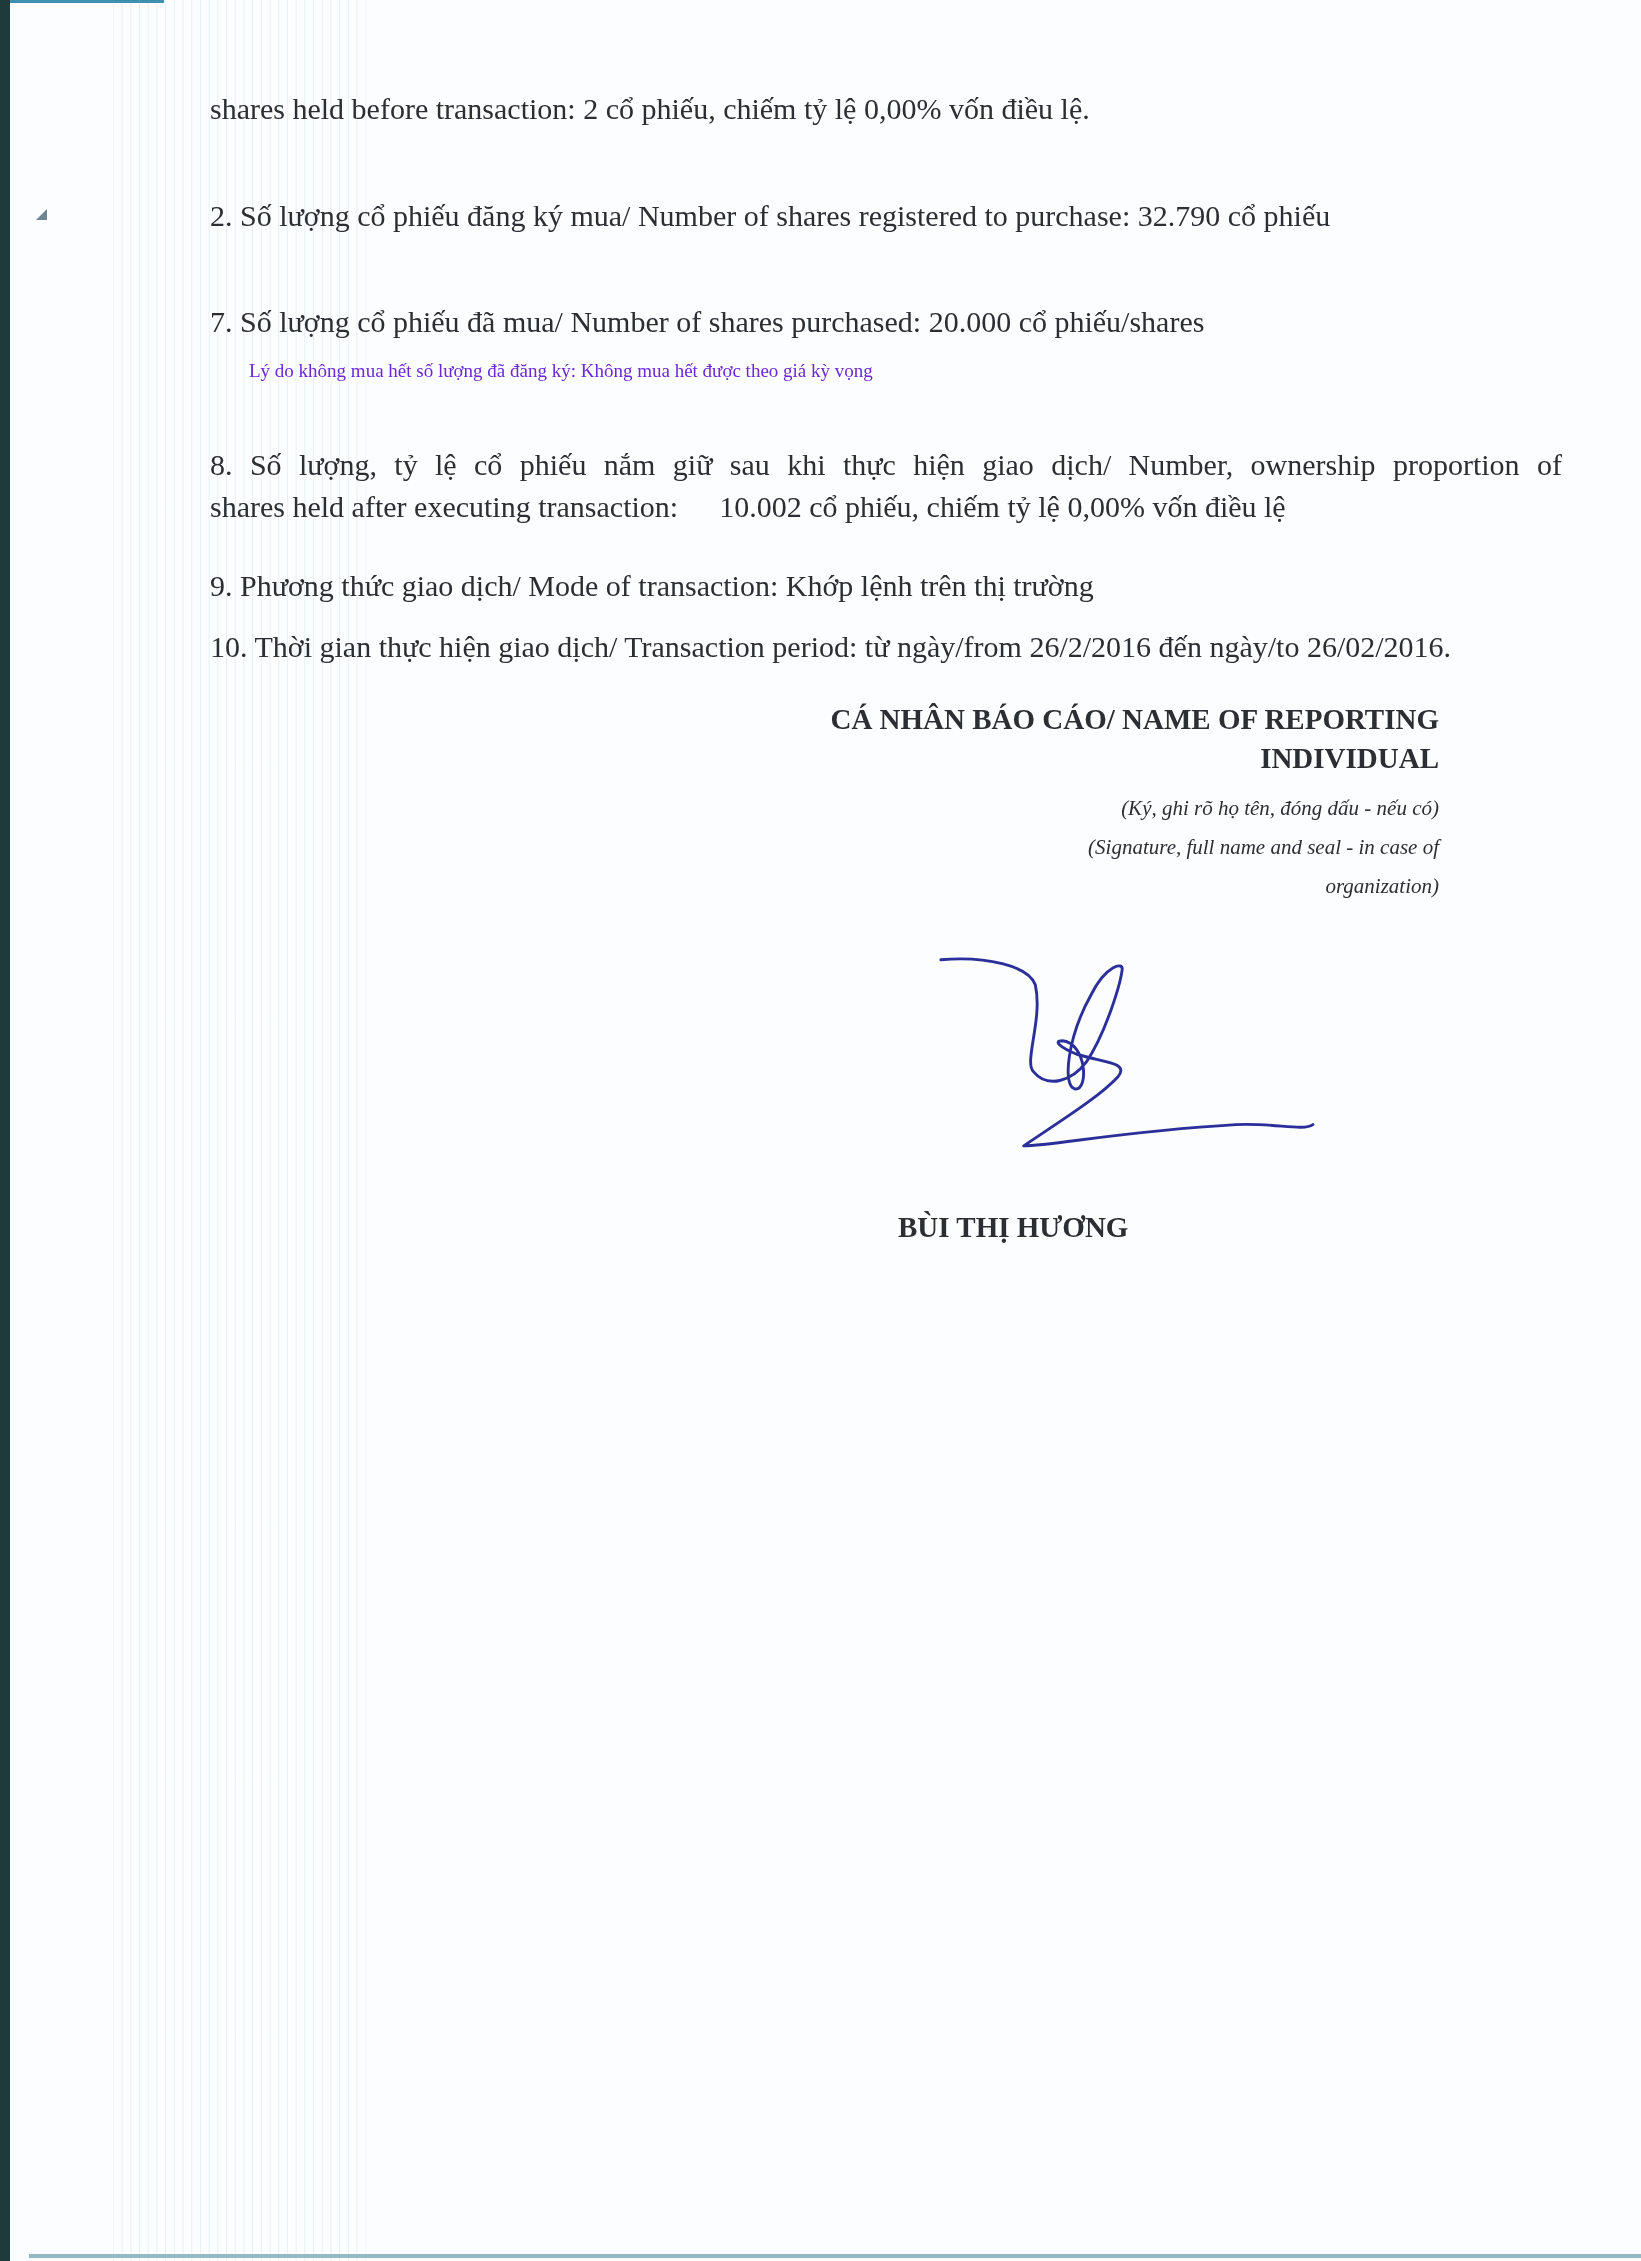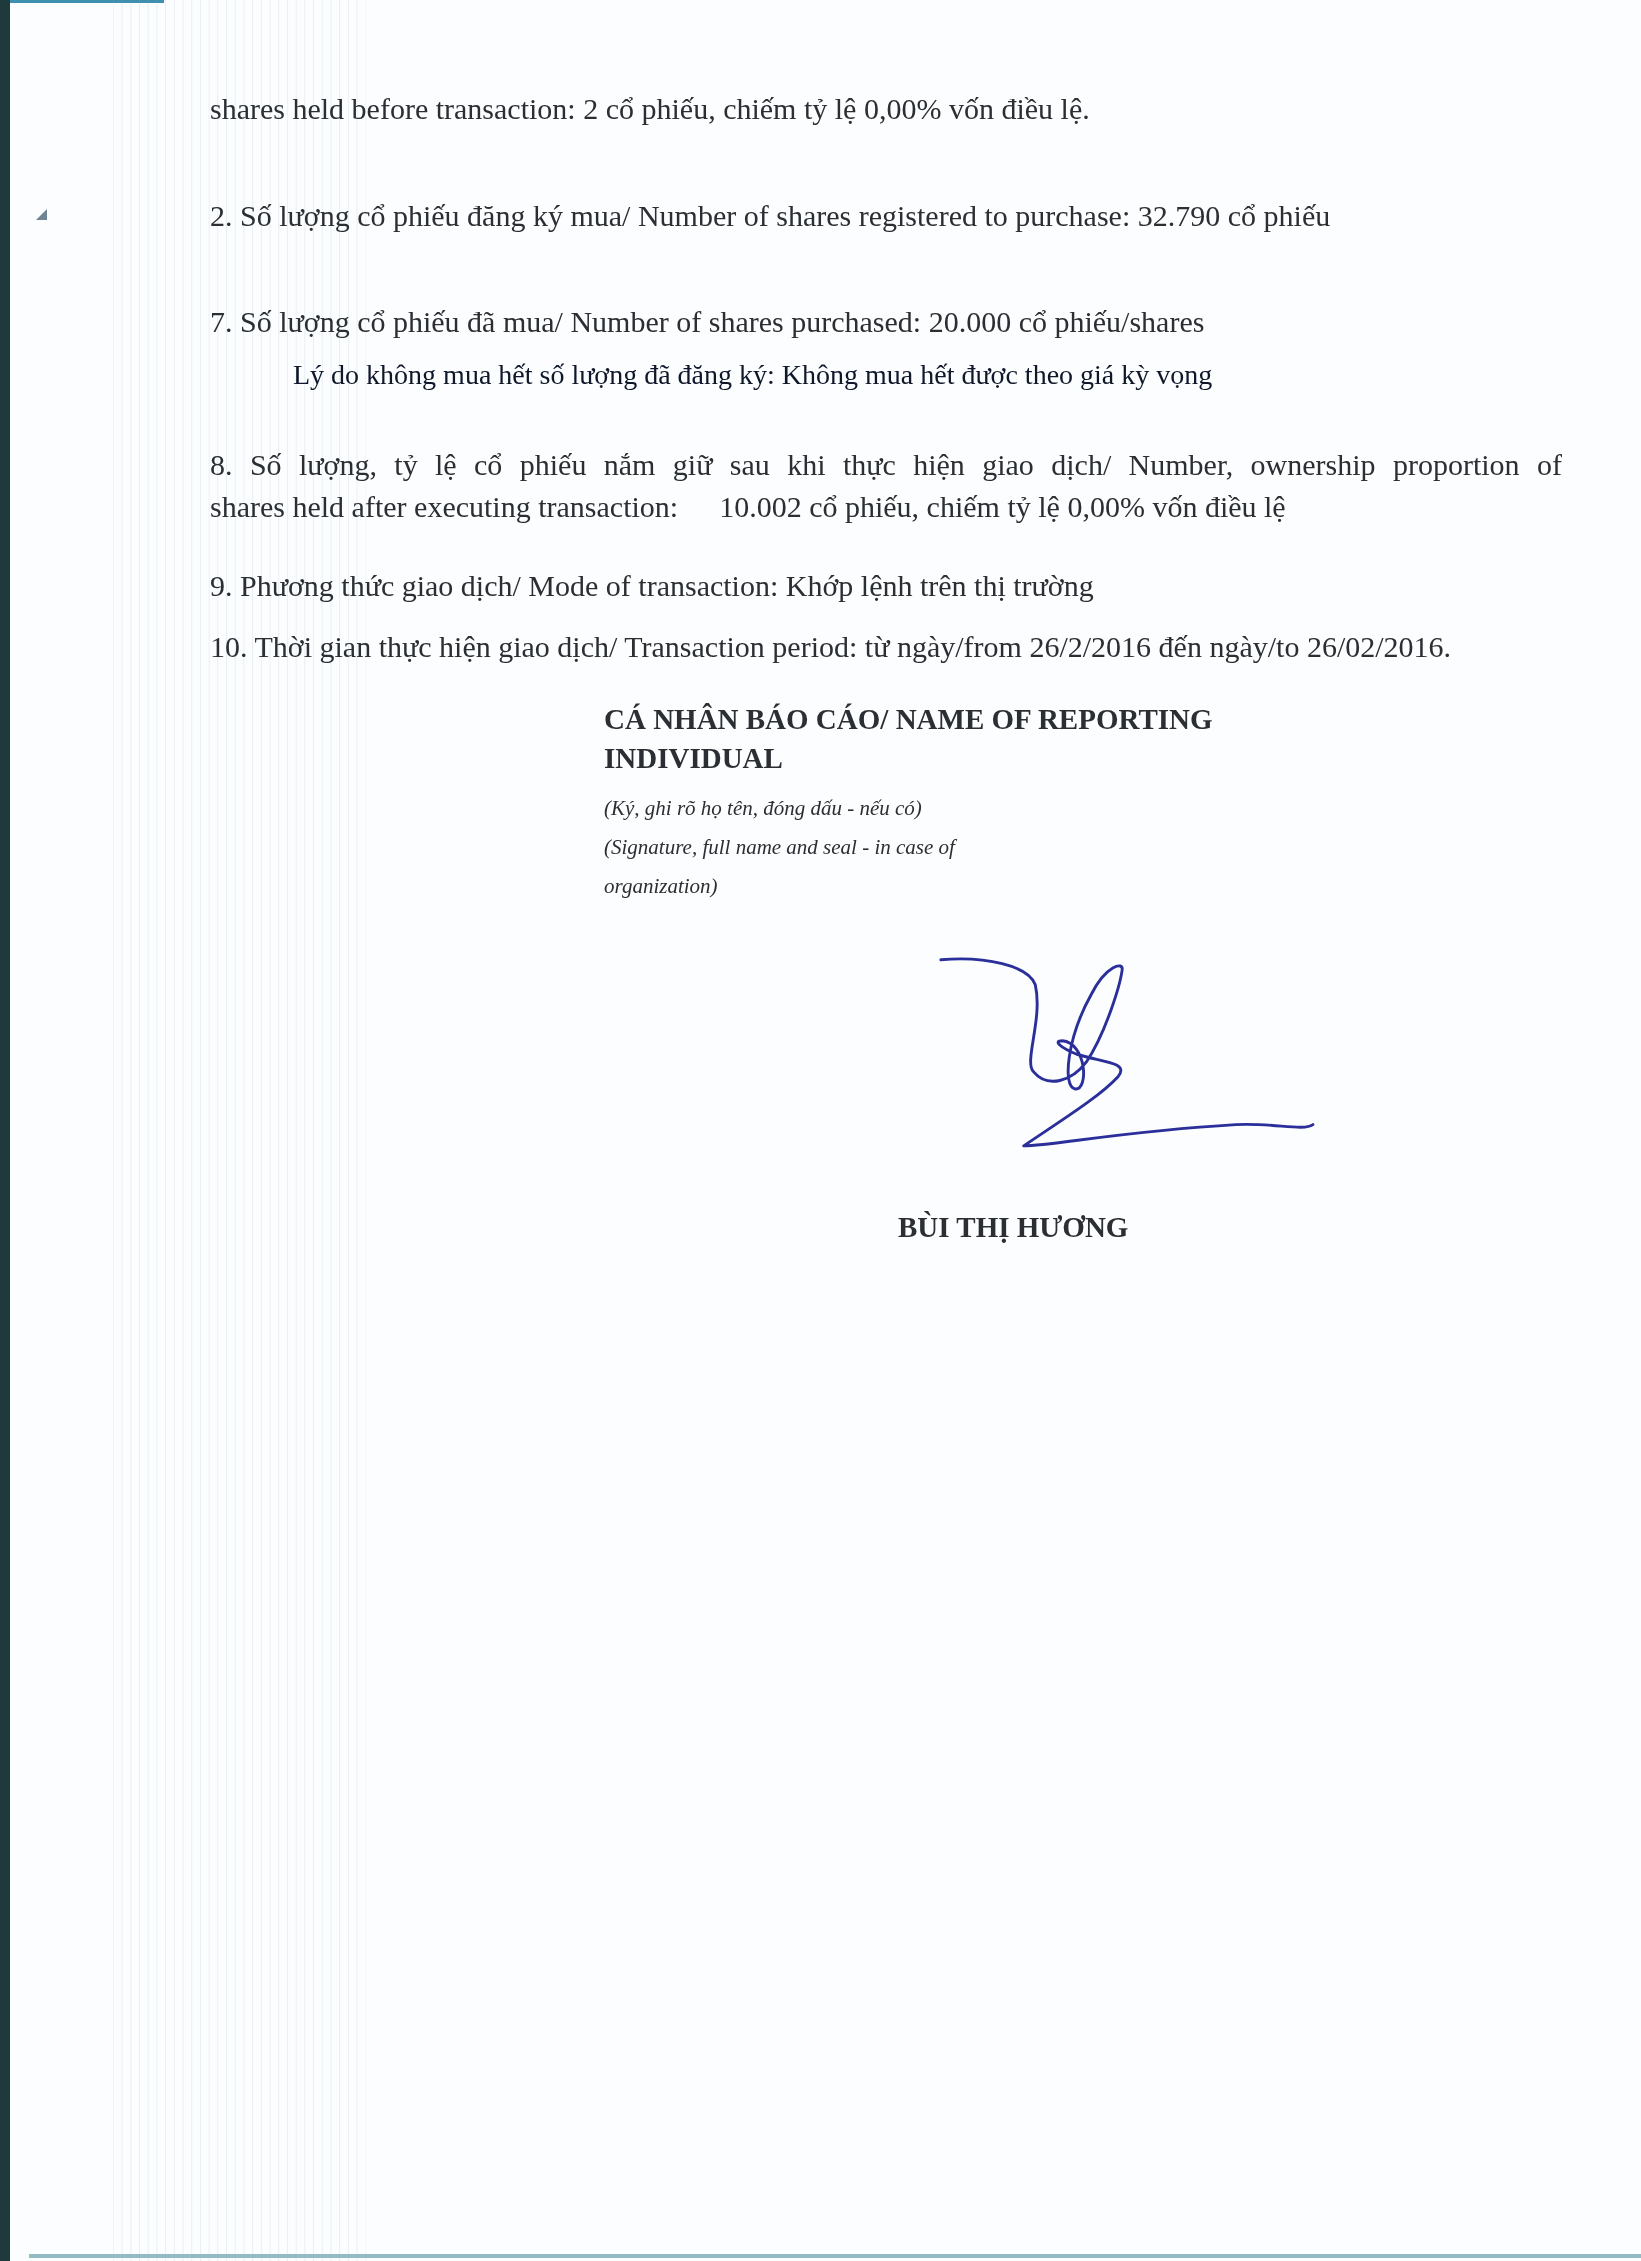--- a/index.html
+++ b/index.html
@@ -18,23 +18,23 @@
       repeating-linear-gradient(90deg, rgba(150,180,200,0) 0px, rgba(150,180,200,0) 6.8px, rgba(150,180,200,.18) 7.7px, rgba(150,180,200,0) 8.7px);
     -webkit-mask-image: linear-gradient(90deg, transparent 97px, #000 106px, #000 348px, transparent 362px);
     mask-image: linear-gradient(90deg, transparent 97px, #000 106px, #000 348px, transparent 362px);
     pointer-events:none;
   }
   .corner-mark { position:absolute; left:36px; top:209px; width:0; height:0;
     border-left:11.6px solid transparent; border-bottom:11.6px solid #6f8593; }
 
   .line { position:absolute; left:210px; font-size:30px; white-space:nowrap; line-height:1; }
   .it { }
-  .reason { color:#0f172a; font-size:28px; left:249px;margin-left:44px; }
+  .reason { color:#6d28d9; font-size:19px; left:249px; }
 
-  .sign-block { position:absolute; left:604px; width:821px; text-align:left; }
+  .sign-block { position:absolute; left:618px; width:821px; text-align:right; }
   .title-line { font-weight:bold; font-size:29px; }
   .sub { font-style:italic; font-size:21px; }
   .name { position:absolute; left:898px; top:1211px; font-weight:bold; font-size:29px; }
   .signature { position:absolute; left:869px; top:927px; width:483px; height:241px; }
 </style>
 </head>
 <body>
 
 <div class="left-edge"></div>
 <div class="top-strip"></div>

